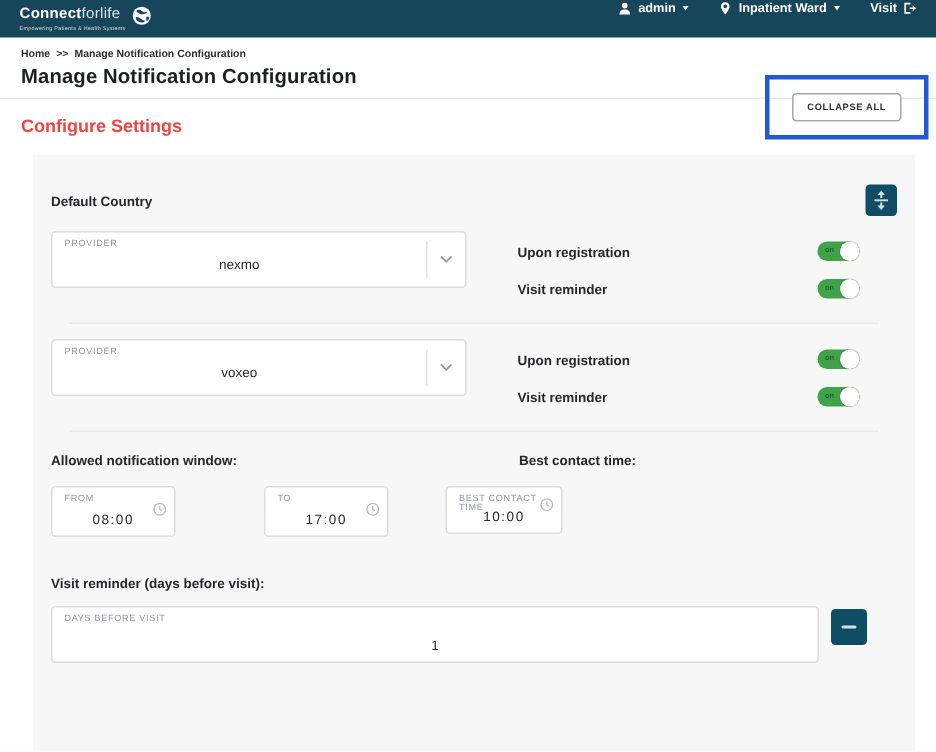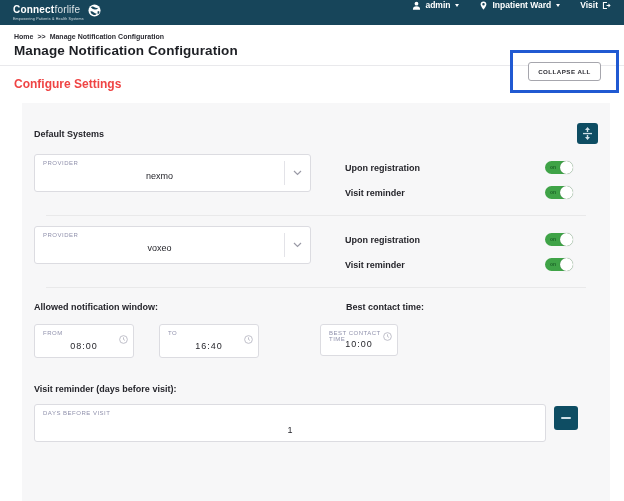--- a/index.html
+++ b/index.html
@@ -58,22 +58,22 @@
   .toggle-label{font-size:9px;font-weight:bold;color:#26262c;}
   .toggle{position:relative;width:28px;height:13px;background:var(--toggle-green);border-radius:7px;cursor:pointer;flex:none;}
   .toggle-on-text{position:absolute;left:5px;top:3.2px;font-size:5px;font-weight:bold;color:#1e672a;}
   .toggle-knob{position:absolute;right:0;top:0;width:13px;height:13px;background:#fff;border-radius:50%;box-shadow:0 0 1px rgba(0,0,0,.4);}
 
   .panel-divider{border-top:1px solid #e9e9ea;margin:16px 12px 0;}
 
   
   .times-row{display:flex;margin-top:12px;align-items:flex-start;}
   .window-col{width:225px;display:flex;justify-content:space-between;}
-  .bct-col{margin-left:61px;}
-  .time-field{position:relative;width:100px;height:34px;background:#fff;border:1px solid #dcdce1;border-radius:3px;cursor:pointer;}
+  .bct-col{margin-left:38px;}
+  .time-field{position:relative;width:83px;height:34px;background:#fff;border:1px solid #dcdce1;border-radius:3px;cursor:pointer;}
   .time-field .clock{position:absolute;right:5px;top:10px;}
   .time-value{position:absolute;left:0;right:0;top:16px;text-align:center;font-size:9px;letter-spacing:1px;color:#26262c;}
   .bct-field{width:78px;height:32px;}
   .bct-field .time-value{top:14px;}
   .two-col-head{display:flex;margin-top:14px;}
   .head-left{width:312px;}
 
   
   .visit-row{display:flex;align-items:flex-start;margin-top:10px;}
   .days-field{position:relative;width:512px;height:38px;background:#fff;border:1px solid #dcdce1;border-radius:3px;cursor:pointer;}
@@ -136,21 +136,21 @@
   <div class="config-row">
     <div class="config-heading">Configure Settings</div>
   </div>
   <div class="annotation">
     <button class="collapse-btn">COLLAPSE ALL</button>
   </div>
 
   <div class="panel">
 
     <div class="panel-row-head">
-      <div class="country-label">Default Systems</div>
+      <div class="country-label">Default Country</div>
       <button class="sq-btn">
         <svg width="11" height="13" viewBox="0 0 11 13">
           <path d="M5.5 0 L8 3 H6.2 V5 H4.8 V3 H3 Z" fill="#cfe0e8"></path>
           <rect x="1" y="5.9" width="9" height="1.3" fill="#cfe0e8"></rect>
           <path d="M5.5 13 L3 10 H4.8 V8 H6.2 V10 H8 Z" fill="#cfe0e8"></path>
         </svg>
       </button>
     </div>
 
     <div class="provider-grid">
@@ -226,21 +226,21 @@
             <polyline points="5,2.6 5,5 6.6,6" fill="none" stroke="#b9b9c4" stroke-width="1"></polyline>
           </svg>
           <span class="time-value">08:00</span>
         </div>
         <div class="time-field">
           <span class="field-label">TO</span>
           <svg class="clock" width="9" height="9" viewBox="0 0 10 10">
             <circle cx="5" cy="5" r="4.3" fill="none" stroke="#b9b9c4" stroke-width="1"></circle>
             <polyline points="5,2.6 5,5 6.6,6" fill="none" stroke="#b9b9c4" stroke-width="1"></polyline>
           </svg>
-          <span class="time-value">16:40</span>
+          <span class="time-value">17:00</span>
         </div>
       </div>
       <div class="bct-col">
         <div class="time-field bct-field">
           <span class="field-label">BEST CONTACT TIME</span>
           <svg class="clock" width="9" height="9" viewBox="0 0 10 10" style="top:7px;">
             <circle cx="5" cy="5" r="4.3" fill="none" stroke="#b9b9c4" stroke-width="1"></circle>
             <polyline points="5,2.6 5,5 6.6,6" fill="none" stroke="#b9b9c4" stroke-width="1"></polyline>
           </svg>
           <span class="time-value">10:00</span>

